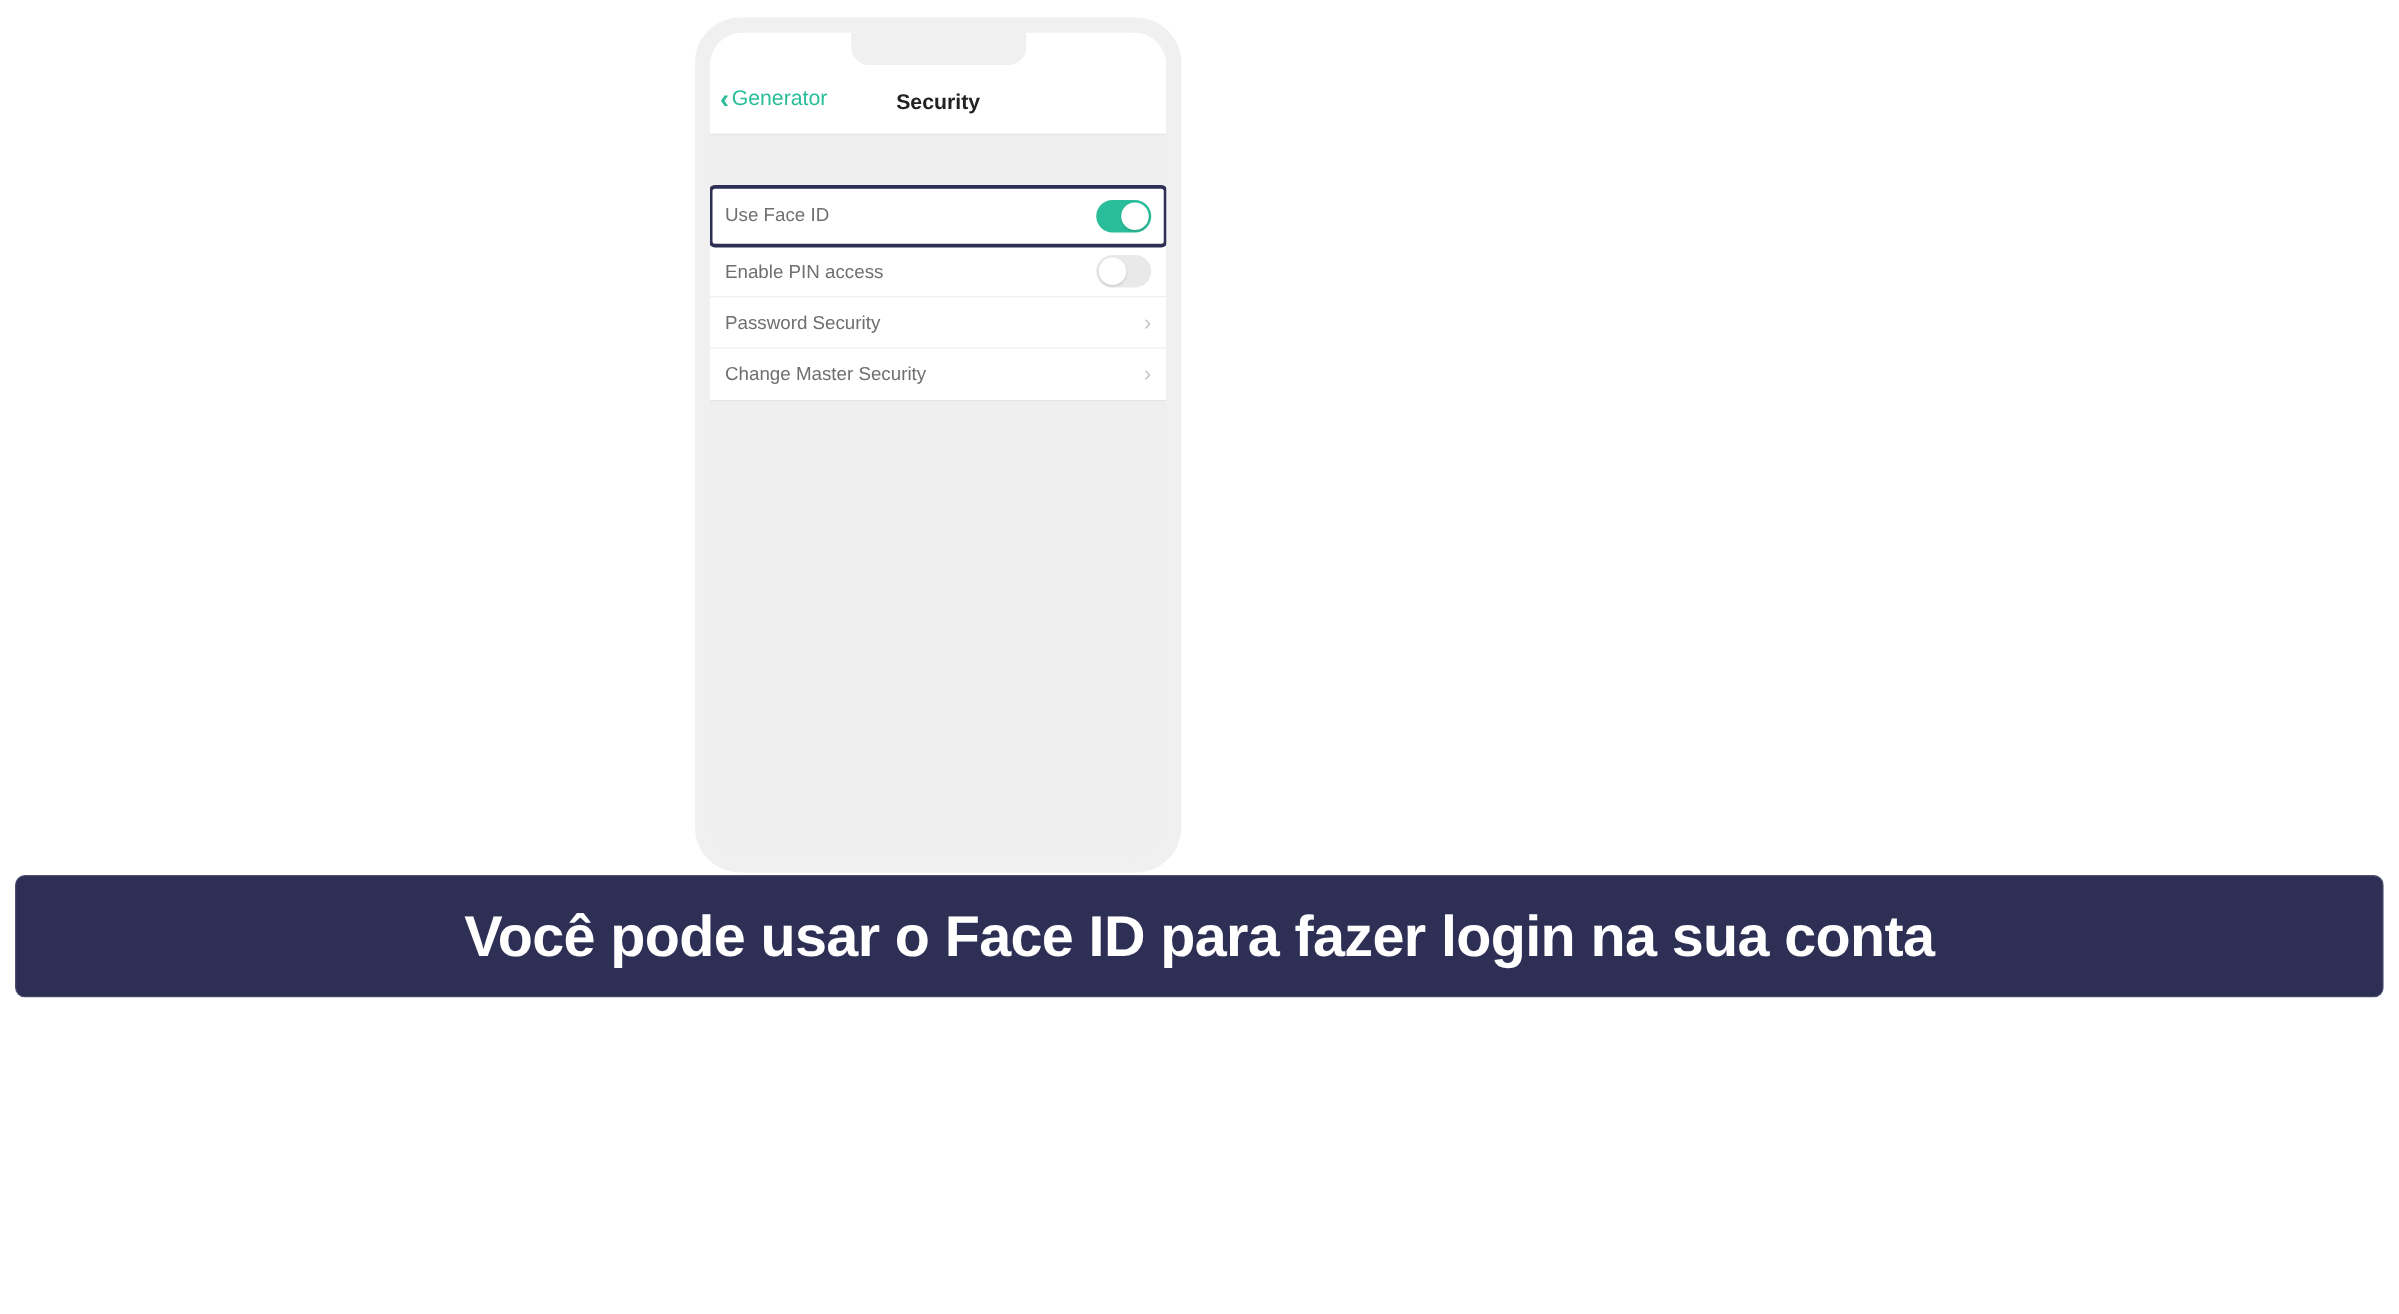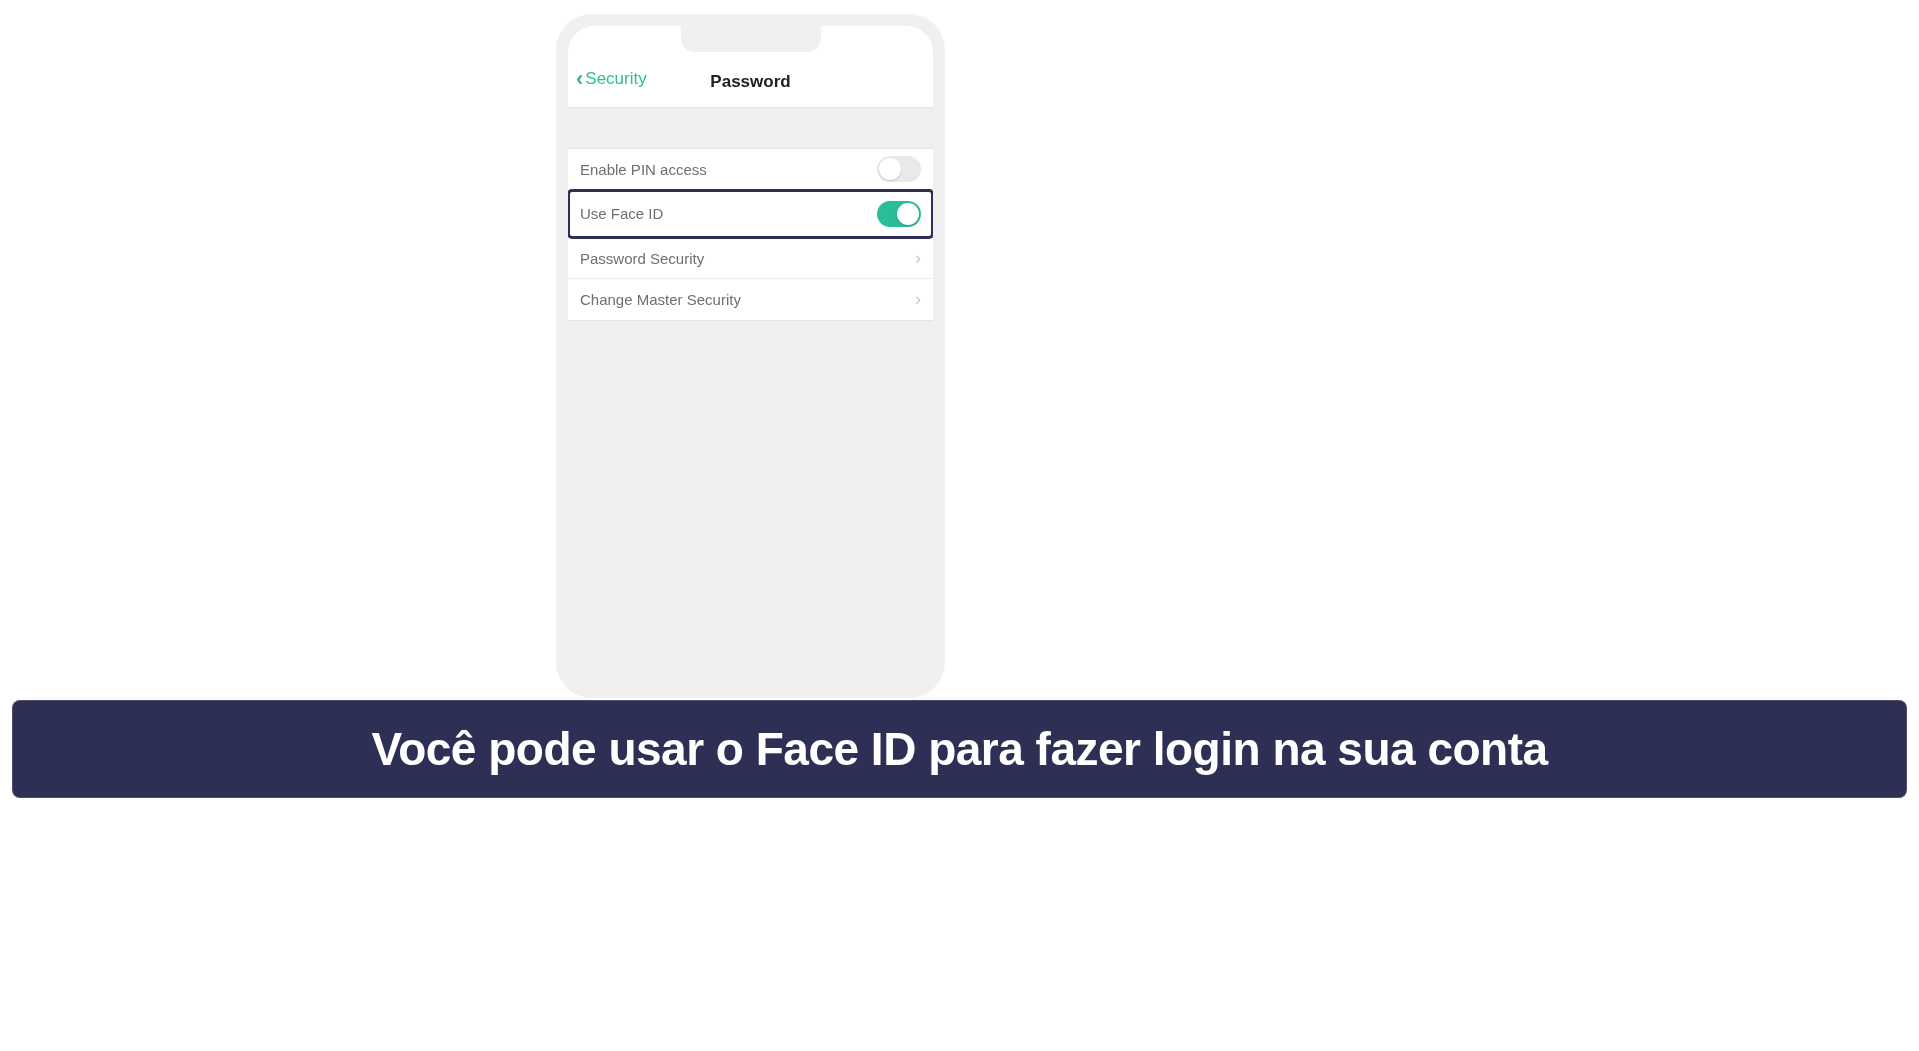--- a/index.html
+++ b/index.html
@@ -170,41 +170,41 @@
 </head>
 <body>
 
 <div class="phone-frame">
   <div class="phone-screen">
     <div class="notch"></div>
 
     <div class="nav-bar">
       <div class="back-button">
         <span class="back-chevron">‹</span>
-        <span>Security</span>
+        <span>Generator</span>
       </div>
-      <div class="nav-title">Password</div>
+      <div class="nav-title">Security</div>
     </div>
 
     <div class="content-gap"></div>
 
     <div class="list">
 
-    <div class="row">
+    <div class="row row-highlight">
+          <span class="row-label">Use Face ID</span>
+          <div class="toggle on">
+            <div class="toggle-knob"></div>
+          </div>
+        </div>
+        <div class="row">
           <span class="row-label">Enable PIN access</span>
           <div class="toggle off">
             <div class="toggle-knob"></div>
           </div>
         </div>
-        <div class="row row-highlight">
-          <span class="row-label">Use Face ID</span>
-          <div class="toggle on">
-            <div class="toggle-knob"></div>
-          </div>
-        </div>
         <div class="row">
           <span class="row-label">Password Security</span>
           <span class="chevron-right">›</span>
         </div>
         <div class="row">
           <span class="row-label">Change Master Security</span>
           <span class="chevron-right">›</span>
         </div>
       </div>
   </div>

